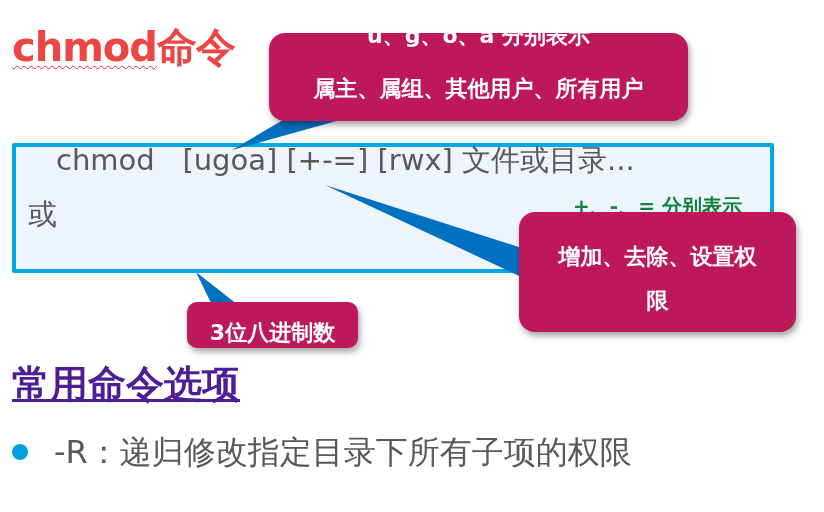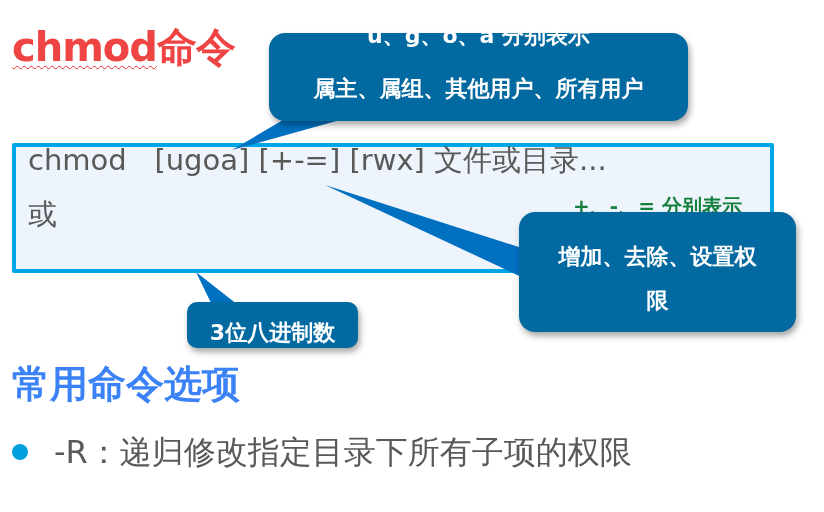--- a/index.html
+++ b/index.html
@@ -3,36 +3,36 @@
 <meta charset="utf-8">
 <style>
   html, body { margin:0; padding:0; }
   body { width:824px; height:512px; background:#ffffff; position:relative; overflow:hidden;
          font-family:"DejaVu Sans", sans-serif; color:#595959; }
   .title { position:absolute; left:12px; top:22px; font-size:40px; font-weight:bold; color:#ef4444; letter-spacing:-1px; line-height:50px; }
   .title .wavy { text-decoration: underline wavy #e03030; text-decoration-thickness:1px; text-underline-offset:4px; }
   .code-box { position:absolute; left:12px; top:143px; width:762px; height:130px; box-sizing:border-box;
               border:4px solid #00a6e6; background:#edf4fb; border-radius:2px; }
   .code-line { position:absolute; left:12px; font-size:29px; color:#595959; white-space:pre; line-height:34px; }
-  .callout { position:absolute; background:#0369a1; color:#fff; font-weight:bold; border-radius:16px;
+  .callout { position:absolute; background:#be185d; color:#fff; font-weight:bold; border-radius:16px;
              box-shadow: 2px 4px 6px rgba(0,0,0,0.35); text-align:center; }
   .tail { position:absolute; }
-  .heading2 { position:absolute; left:12px; top:360px; font-size:38px; font-weight:bold; color:#3b82f6; line-height:48px; }
+  .heading2 { position:absolute; left:12px; top:360px; font-size:38px; font-weight:bold; color:#4c1d95; line-height:48px;text-decoration:underline; }
   .bullet { position:absolute; left:12px; top:432px; font-size:32px; color:#595959; line-height:40px; display:flex; align-items:center;gap:14px; }
   .dot { width:16px; height:16px; border-radius:50%; background:#00a0e0; margin-right:12px; }
 </style>
 </head>
 <body>
 
 <div class="title">
   <span class="wavy">chmod</span><span>命令</span>
 </div>
 
 <div class="code-box">
-  <div class="code-line" style="top:-4px;">chmod   [ugoa] [+-=] [rwx] 文件或目录...</div>
+  <div class="code-line" style="top:-4px;margin-left:28px;">chmod   [ugoa] [+-=] [rwx] 文件或目录...</div>
   <div class="code-line" style="top:50px;">或</div>
 </div>
 
 <svg class="tail" style="left:0;top:0;" width="824" height="512">
   <polygon points="300,110 340,120 232,150" fill="#0070c0"></polygon>
   <polygon points="325,185 528,250 528,280" fill="#0070c0"></polygon>
   <polygon points="196,272 238,305 212,305" fill="#0070c0"></polygon>
 </svg>
 
 <div class="callout" style="left:269px; top:33px; width:419px; height:88px;">

